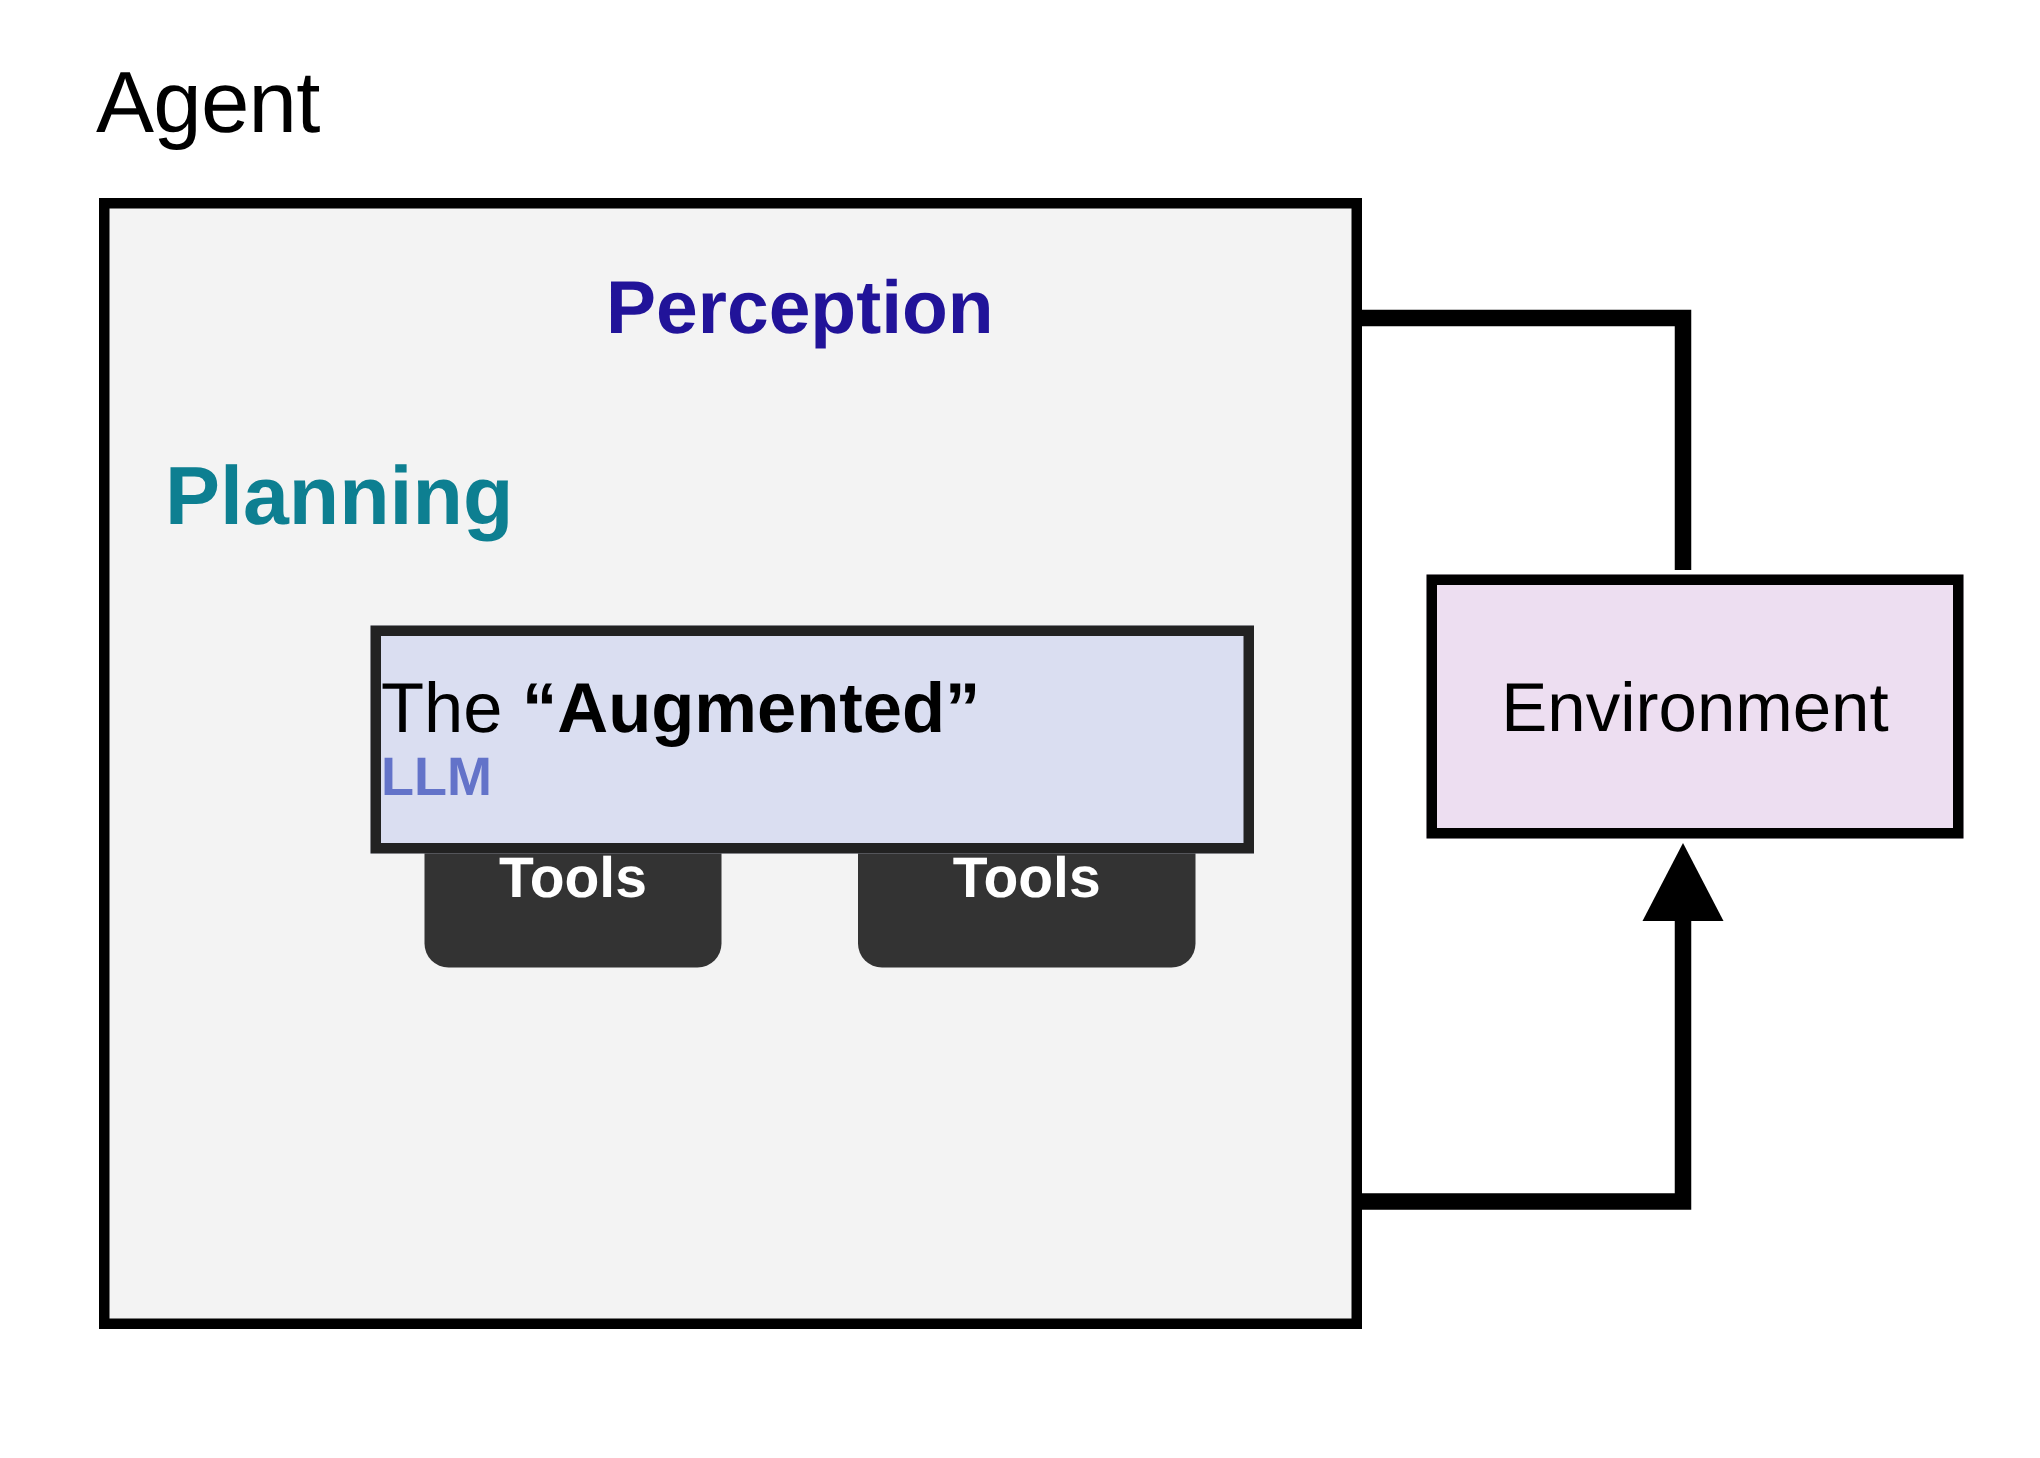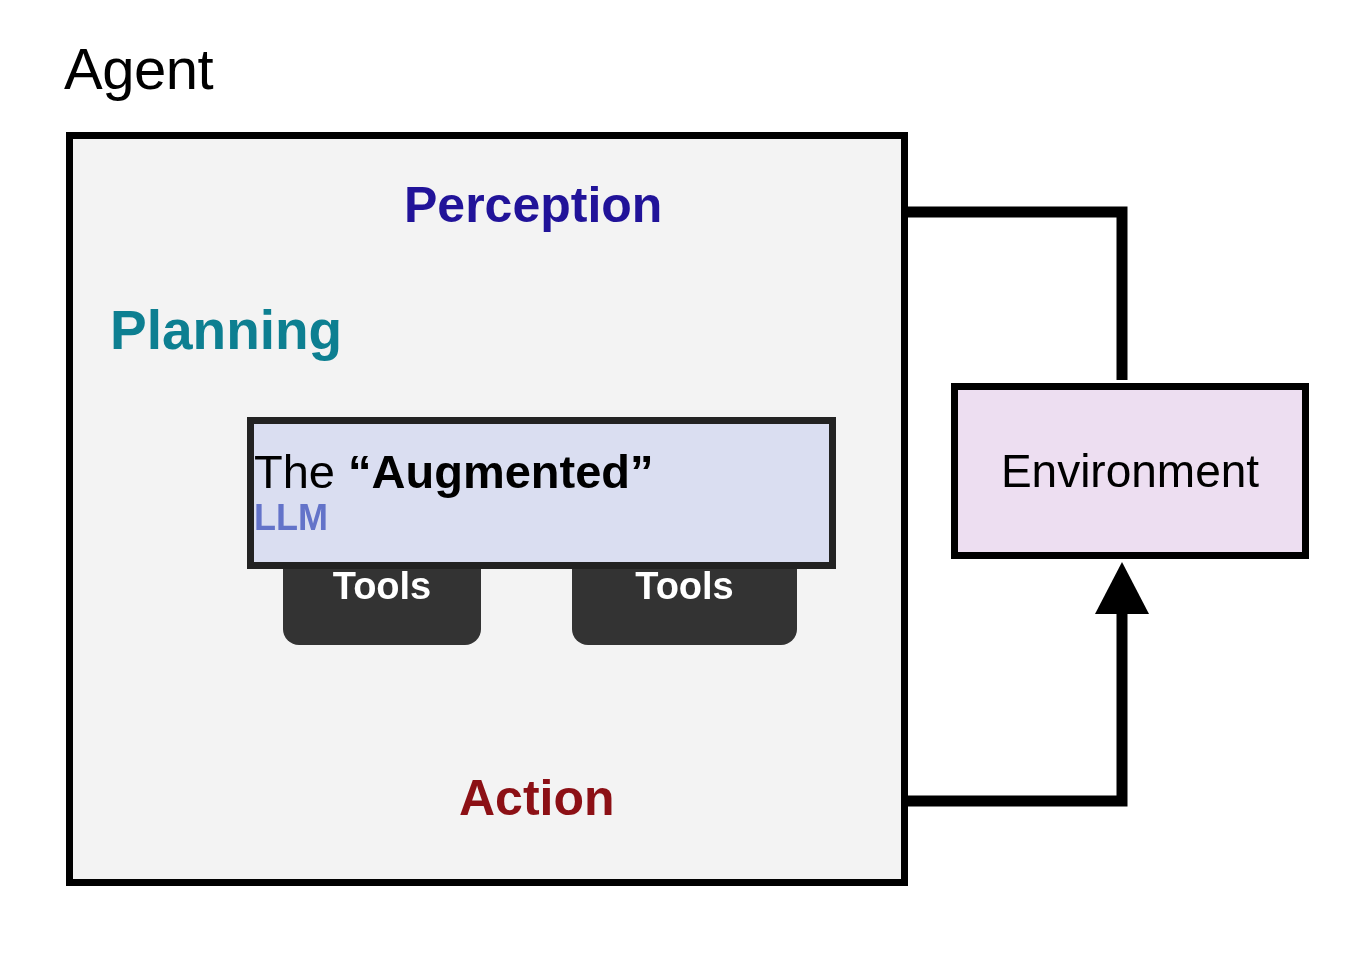--- a/index.html
+++ b/index.html
@@ -174,21 +174,20 @@
   </svg>
 
   <div id="agent-title">Agent</div>
 
   <div id="agent-box"></div>
 
   <div class="stage-label" id="perception-label">Perception</div>
 
   <div class="stage-label" id="planning-label">Planning</div>
 
-  <div class="stage-label" id="action-label">Action</div>
 
   <div id="llm-box">
     <div id="llm-line1"><span class="plain">The </span><span class="strong">“Augmented”</span></div>
     <div id="llm-line2">LLM</div>
   </div>
 
   <div class="tab" id="tools-tab">
     <span>Tools</span>
   </div>
 

